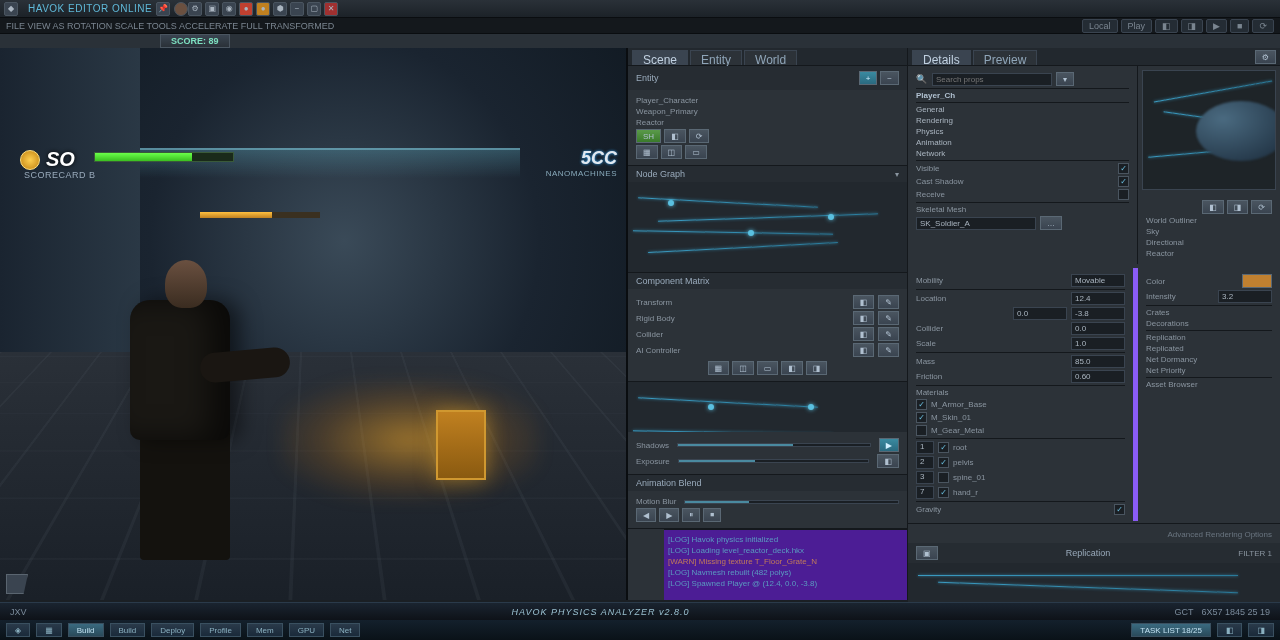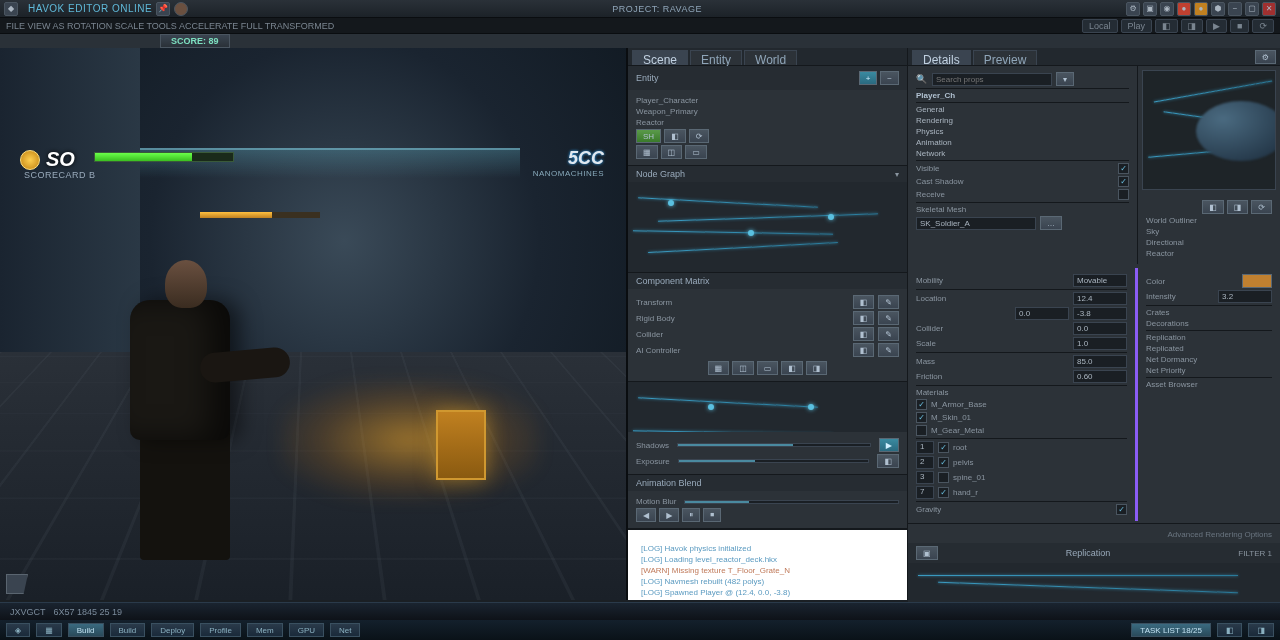--- a/index.html
+++ b/index.html
@@ -39,21 +39,21 @@
 .char-legs { position: absolute; bottom: 0; left: 40px; width: 90px; height: 160px; background: #14120e; border-radius: 10px 10px 4px 4px; }
 .crate { position: absolute; bottom: 120px; right: 140px; width: 50px; height: 70px; background: linear-gradient(#c08020, #8a5a10); border: 2px solid #d09830; box-shadow: 0 0 20px rgba(220,160,40,.5); }
 
 
 .hud-score { position: absolute; top: 100px; left: 20px; display: flex; align-items: center; gap: 6px; }
 .coin { width: 20px; height: 20px; background: radial-gradient(#ffd050,#c08010); border-radius: 50%; border: 1px solid #ffe080; }
 .score-val { color: #fff; font-size: 20px; font-weight: bold; font-style: italic; text-shadow: 0 0 4px #000; }
 .score-sub { position: absolute; top: 122px; left: 24px; color: #9ab; font-size: 9px; letter-spacing: 0.5px; }
 .hp-bar { position: absolute; top: 104px; left: 94px; width: 140px; height: 10px; background: #1a2a1a; border: 1px solid #3a5a3a; }
 .hp-fill { width: 70%; height: 100%; background: linear-gradient(#6aff4a,#3ac020); }
-.hud-right { position: absolute; top: 100px; right: 22px; text-align: right; }
+.hud-right { position: absolute; top: 100px; right: 9px; text-align: right; }
 .hud-right-val { color: #e0e8f0; font-size: 18px; font-weight: bold; font-style: italic; text-shadow: 0 0 3px #3af; }
 .hud-right-sub { color: #8ab; font-size: 8px; letter-spacing: 0.5px; }
 .ammo-bar { position: absolute; top: 164px; left: 200px; width: 120px; height: 6px; background: #3a3020; }
 .ammo-fill { width: 60%; height: 100%; background: linear-gradient(#ffc040,#c08020); }
 .hud-corner { position: absolute; bottom: 6px; left: 6px; width: 22px; height: 20px; background: #3a4450; border: 1px solid #5a6570; clip-path: polygon(0 0, 100% 0, 80% 100%, 0 100%); }
 
 
 .editor { flex: 1; display: flex; background: #2c3238; }
 .col-mid { width: 280px; border-right: 1px solid #14181c; display: flex; flex-direction: column; }
 .col-right { flex: 1; display: flex; flex-direction: column; }
@@ -82,21 +82,21 @@
 .wire.w1 { top: 20px; left: 10px; width: 180px; transform: rotate(3deg); }
 .wire.w2 { top: 35px; left: 30px; width: 220px; transform: rotate(-2deg); }
 .wire.w3 { top: 50px; left: 5px; width: 200px; transform: rotate(1deg); }
 .wire.w4 { top: 65px; left: 20px; width: 190px; transform: rotate(-3deg); }
 .node-dot { position: absolute; width: 6px; height: 6px; background: #5ac0e0; border-radius: 50%; box-shadow: 0 0 4px #5ac0e0; }
 
 .slider-row { display: flex; align-items: center; gap: 8px; margin: 2px 0; }
 .slider-track { flex: 1; height: 4px; background: #1a1f24; border: 1px solid #3a4450; position: relative; }
 .slider-fill { height: 100%; background: #4a8aa0; }
 
-.console { height: 112px; background: #ffffff; border-top: 1px solid #14181c; overflow: hidden; padding: 13px; font-family: 'Consolas', monospace; font-size: 8px; line-height: 11px; }
+.console { height: 112px; background: #4c1d95; border-top: 1px solid #14181c; overflow: hidden; padding: 4px; font-family: 'Consolas', monospace; font-size: 8px; line-height: 11px; margin-left: 36px; }
 .console .ln { color: #5a9ac0; }
 .console .ln.err { color: #c07a5a; }
 
 .preview-box { height: 120px; background: #1e2428; margin: 4px; border: 1px solid #3a4450; position: relative; overflow: hidden; }
 .preview-mesh { position: absolute; top: 30px; left: 40%; width: 90px; height: 60px; background: radial-gradient(ellipse at 30% 30%, #4a6a80, #1a2a3a); border-radius: 50%; filter: blur(1px); }
 .preview-wires { position: absolute; inset: 0; }
 .chk { width: 11px; height: 11px; background: #1a1f24; border: 1px solid #4a5560; }
 .chk.on::after { content: '✓'; color: #6ac0e0; font-size: 8px; display: block; text-align: center; line-height: 9px; }
 
 .icon-sm { width: 12px; height: 12px; display: inline-flex; align-items: center; justify-content: center; font-size: 9px; }
@@ -121,21 +121,20 @@
 </head>
 <body>
 
 <div class="titlebar">
   <div class="left">
     <span class="tb-icon">◆</span>
     <span class="tb-title">HAVOK EDITOR ONLINE</span>
     <span class="tb-icon">📌</span>
     <span class="tb-icon" style="border-radius:50%;background:#6a5040"></span>
   </div>
-  <div class="center">PROJECT: RAVAGE</div>
   <div class="right">
     <span class="tb-icon">⚙</span>
     <span class="tb-icon">▣</span>
     <span class="tb-icon">◉</span>
     <span class="tb-icon" style="background:#c04030">●</span>
     <span class="tb-icon" style="background:#c08020">●</span>
     <span class="tb-icon">⬢</span>
     <span class="tb-icon">−</span>
     <span class="tb-icon">▢</span>
     <span class="tb-icon" style="background:#a03030">✕</span>
@@ -429,21 +428,21 @@
             <div class="prop-row">
                 <span class="lbl8">Reactor</span>
               </div>
           </div>
         </div>
       </div>
 
       <div class="sep"></div>
 
       <div style="display:flex">
-        <div style="width:230px;border-right:3px solid #8b5cf6">
+        <div style="width:230px;border-right:5px solid #8b5cf6">
           <div class="section-body">
             <div class="prop-row">
                 <span class="prop-label">Mobility</span>
                 <input class="prop-field" value="Movable" style="">
               </div>
             <div class="sep"></div>
             <div class="prop-row">
                 <span class="prop-label">Location</span>
               <input class="prop-field" value="12.4" style="">
             </div>
@@ -567,20 +566,21 @@
               <div class="wire" style="top:24px;left:30px;width:300px;transform:rotate(2deg)"></div>
             </div>
         </div>
       </div>
     </div>
   </div>
 </div>
 
 <div class="status1">
   <span>JXV</span>
+  <span class="center">HAVOK PHYSICS ANALYZER  v2.8.0</span>
   <div class="r">
     <span>GCT</span>
     <span>6X57  1845  25 19</span>
   </div>
 </div>
 <div class="status2">
   <span class="task-chip">◈</span>
   <span class="task-chip">▦</span>
   <span class="task-chip hl">Build</span>
   <span class="task-chip">Build</span>

